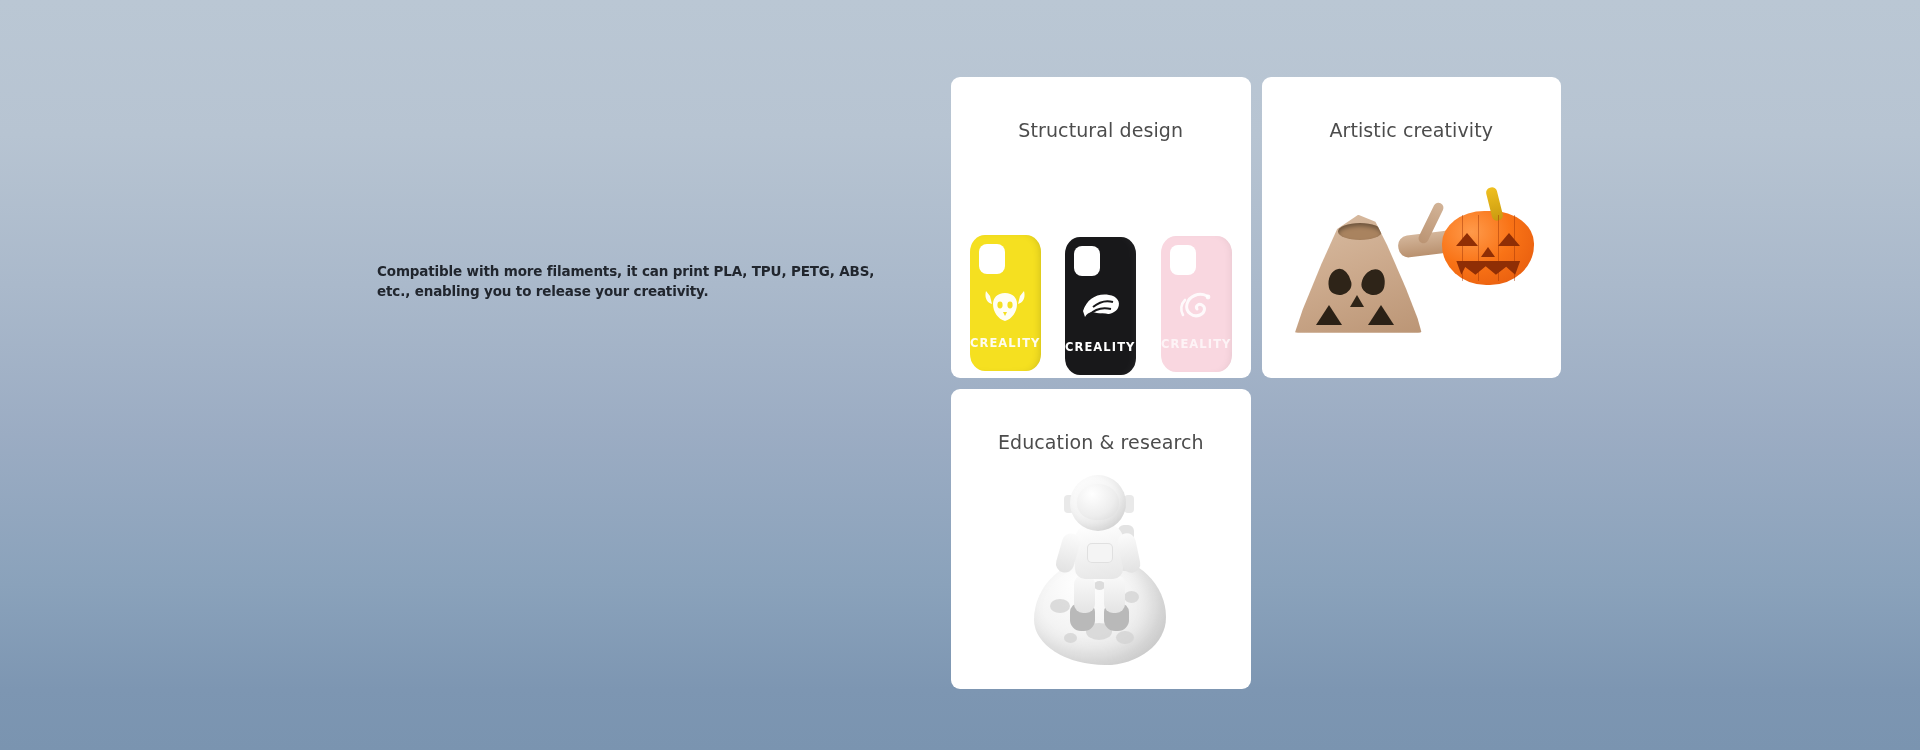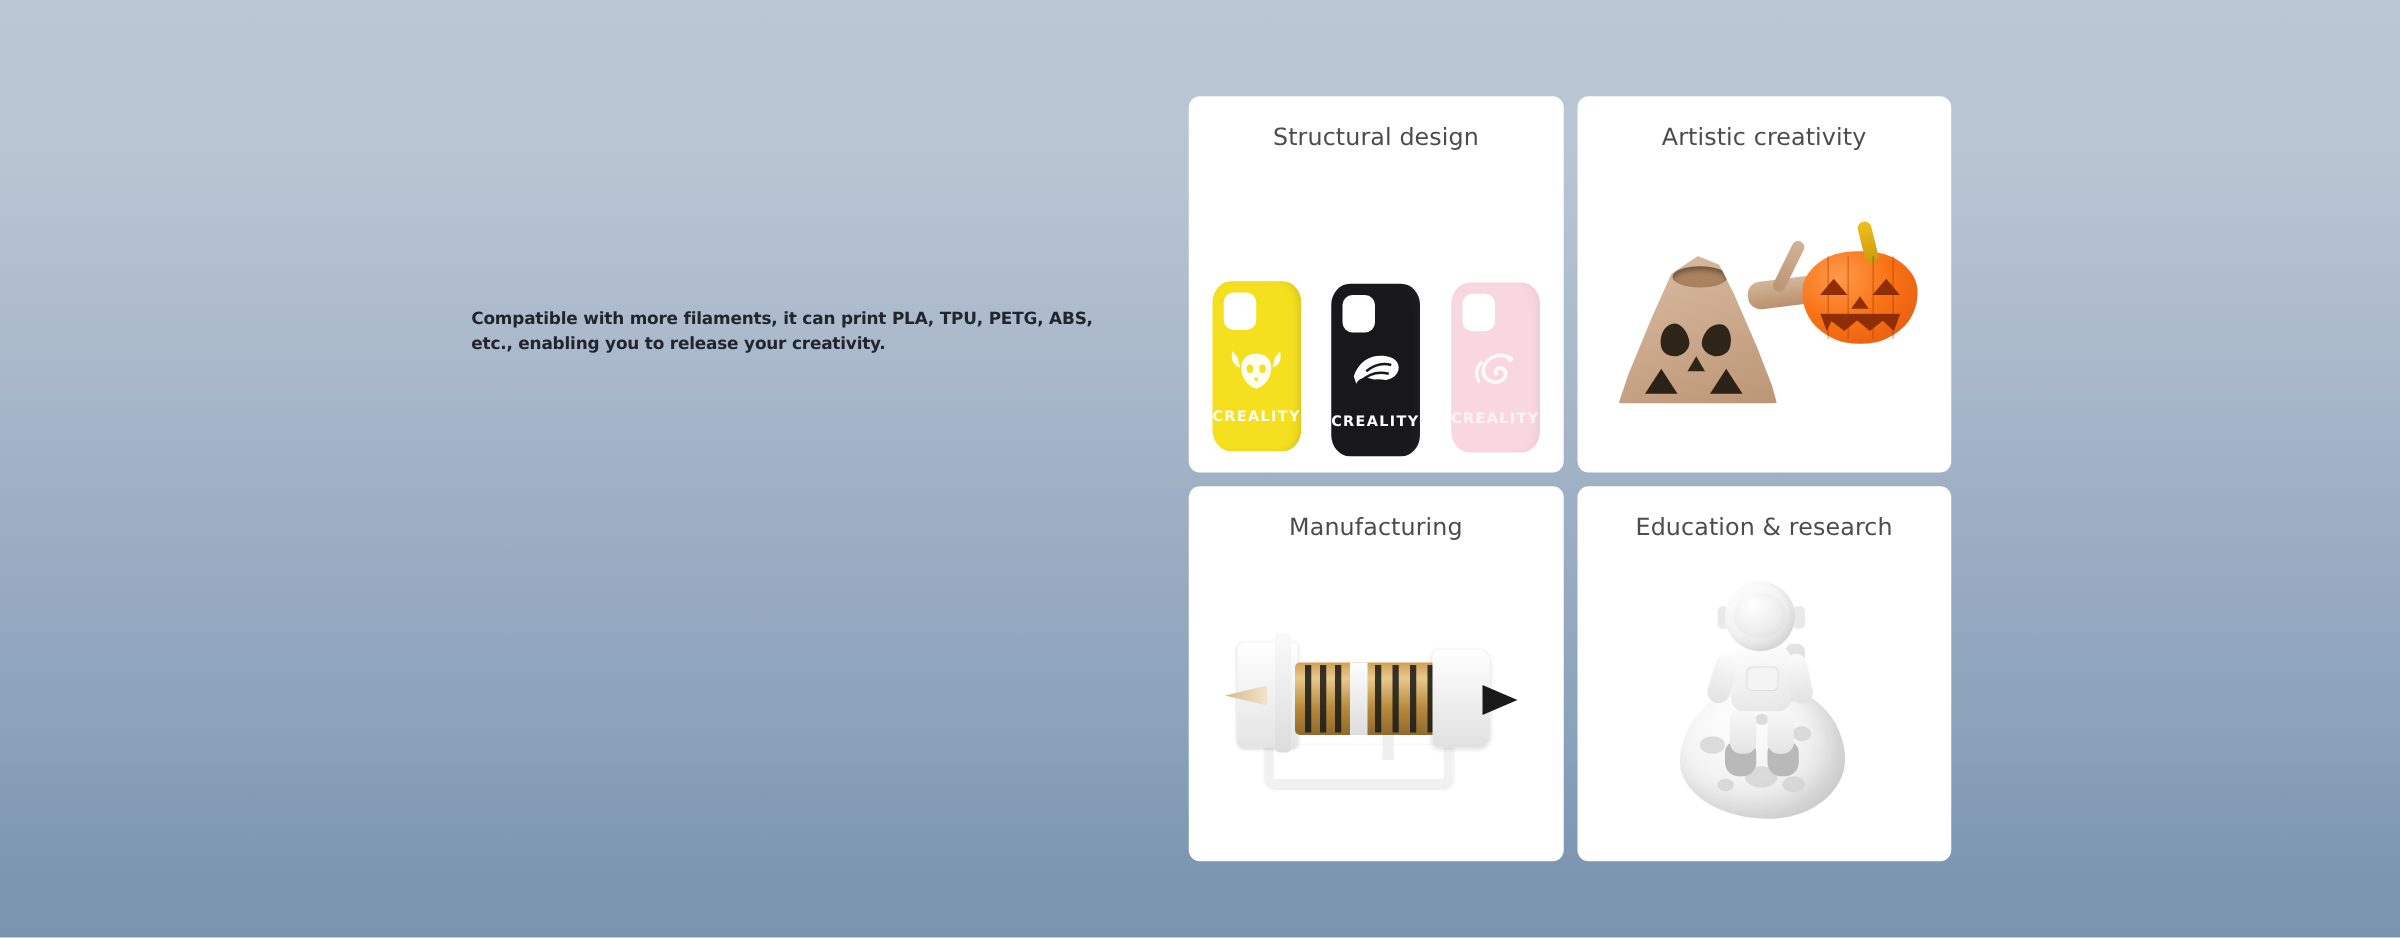--- a/index.html
+++ b/index.html
@@ -43,21 +43,21 @@
     font-family: "DejaVu Sans", "Liberation Sans", sans-serif;
     font-weight: 700;
     font-size: 38px;
     line-height: 1.17;
     letter-spacing: -0.4px;
     color: #0c0d10;
     white-space: pre-line;
   }
 
   .subcopy {
-    margin-top: 16px;
+    margin-top: 32px;
     font-family: "DejaVu Sans", "Liberation Sans", sans-serif;
     font-weight: 700;
     font-size: 13.5px;
     line-height: 1.48;
     letter-spacing: -0.15px;
     color: #21262e;
     white-space: pre-line;
   }
 
   
@@ -77,21 +77,21 @@
     background: #ffffff;
     border-radius: 9px;
     position: relative;
     overflow: hidden;
     display: flex;
     flex-direction: column;
     align-items: center;
   }
 
   .card-title {
-    margin-top: 24px;
+    margin-top: 44px;
     font-family: "DejaVu Sans", "Liberation Sans", sans-serif;
     font-weight: 400;
     font-size: 19px;
     letter-spacing: 0.1px;
     color: #4c4c4c;
     text-align: right;
     line-height: 1;
   }
 
   .card-art {
@@ -538,44 +538,20 @@
             <div class="jack-eye je-l"></div>
             <div class="jack-eye je-r"></div>
             <div class="jack-nose"></div>
             <div class="jack-mouth"></div>
           </div>
 
         </div>
       </div>
     </div>
 
-    <div class="card">
-      <div class="card-title">Manufacturing</div>
-      <div class="card-art">
-        <div class="engine">
-          <div class="eng-stand"></div>
-          <div class="eng-pylon"></div>
-          <div class="eng-intake"></div>
-          <div class="eng-spinner"></div>
-          <div class="eng-fin"></div>
-          <div class="eng-core">
-            <div class="eng-blade" style="left:8px"></div>
-            <div class="eng-blade" style="left:20px"></div>
-            <div class="eng-blade" style="left:32px"></div>
-            <div class="eng-white-band" style="left:44px"></div>
-            <div class="eng-blade" style="left:64px"></div>
-            <div class="eng-blade" style="left:78px"></div>
-            <div class="eng-blade" style="left:92px"></div>
-            <div class="eng-blade" style="left:106px"></div>
-          </div>
-          <div class="eng-shroud"></div>
-          <div class="eng-nozzle"></div>
-        </div>
-      </div>
-    </div>
 
     <div class="card">
       <div class="card-title">Education &amp; research</div>
       <div class="card-art">
         <div class="astro">
           <div class="moon">
             <div class="crater c1"></div>
             <div class="crater c2"></div>
             <div class="crater c3"></div>
             <div class="crater c4"></div>

